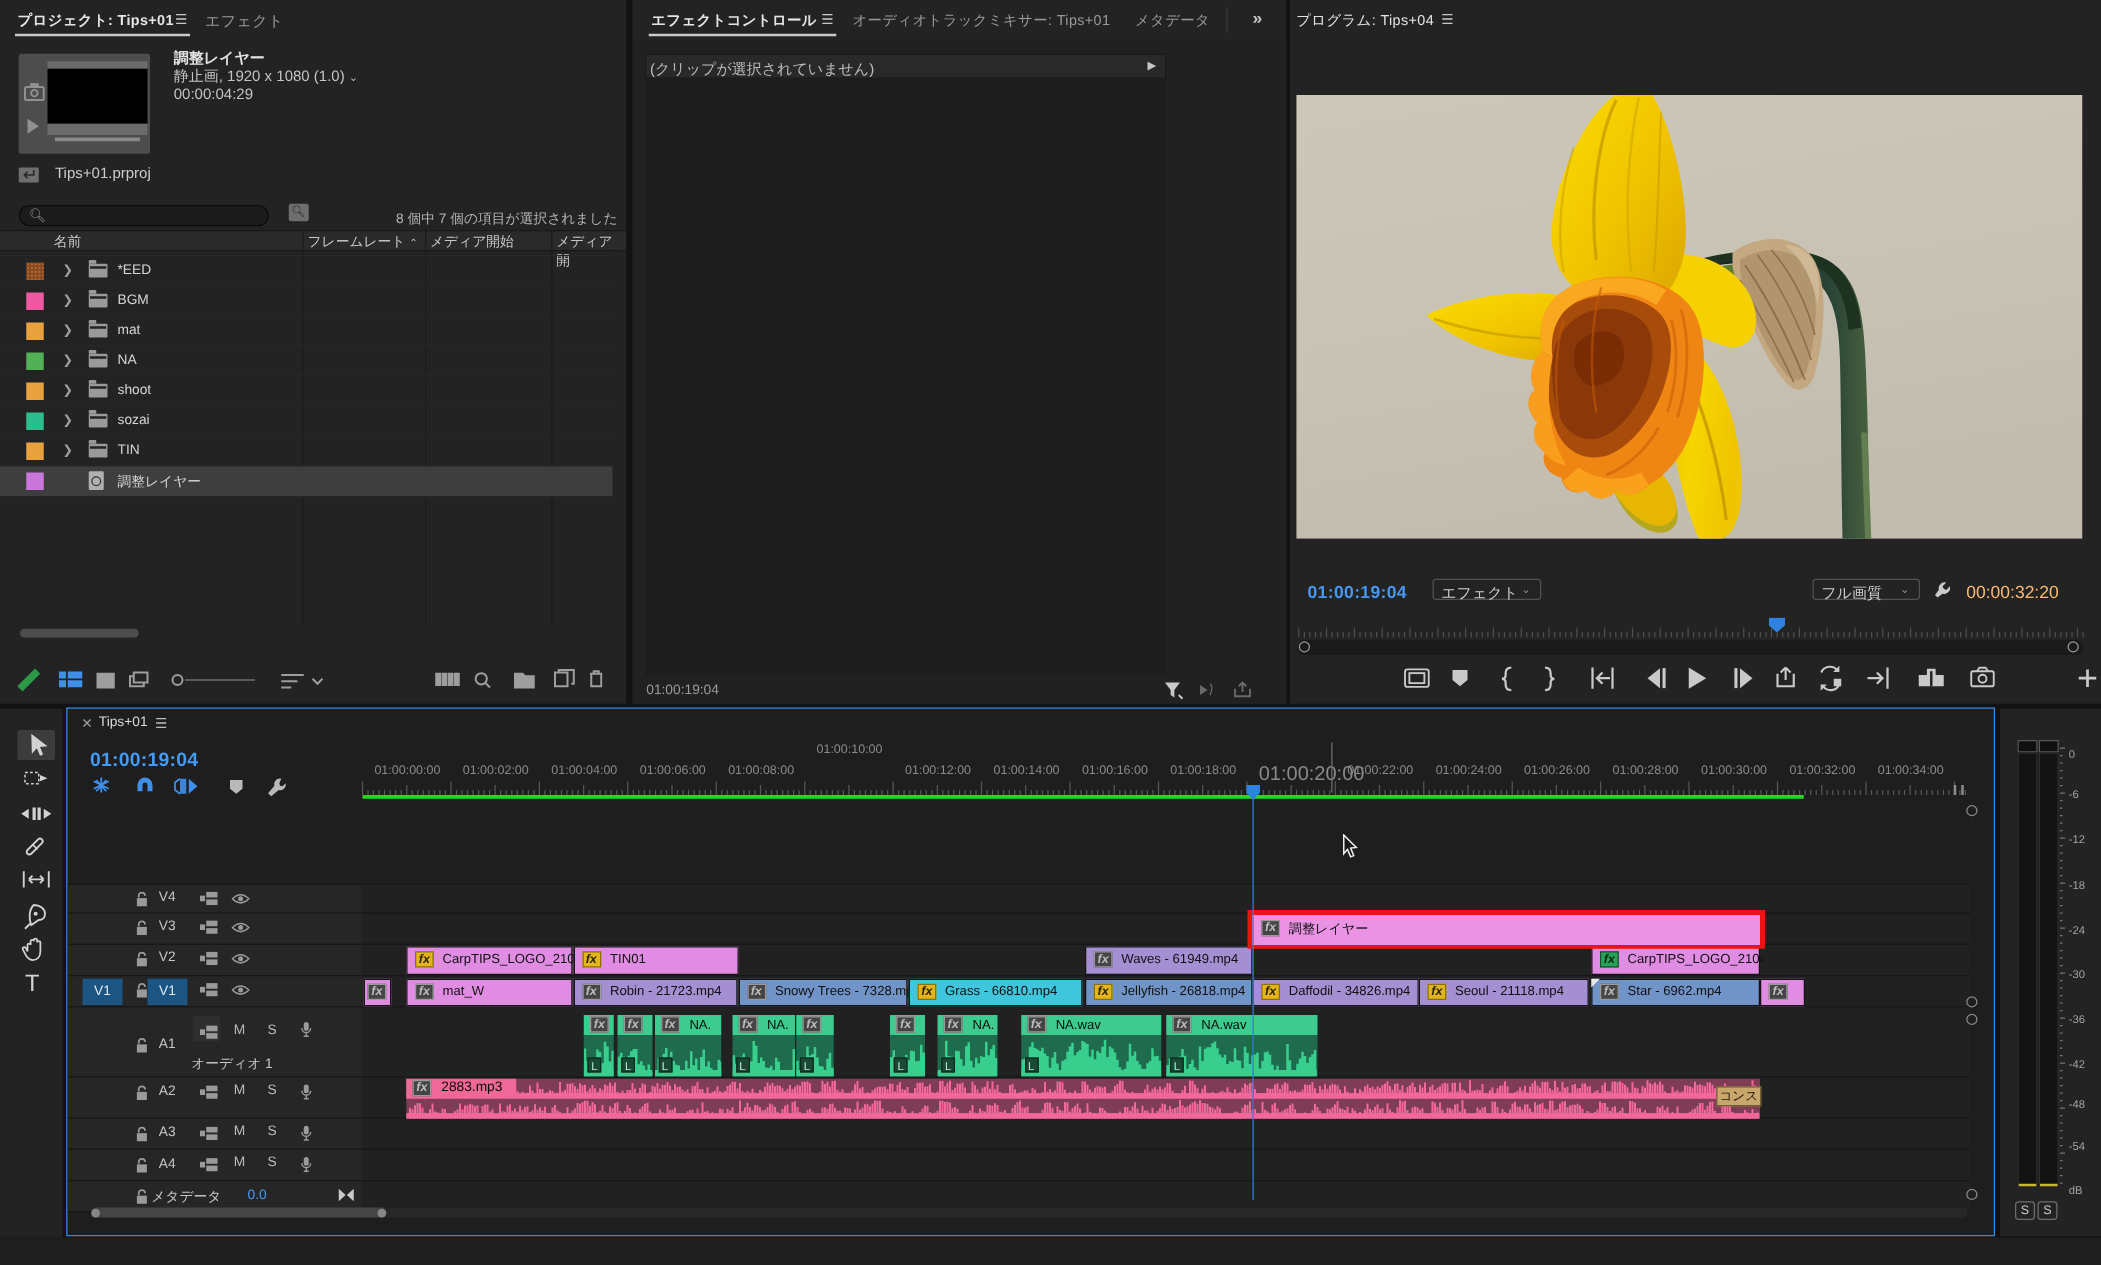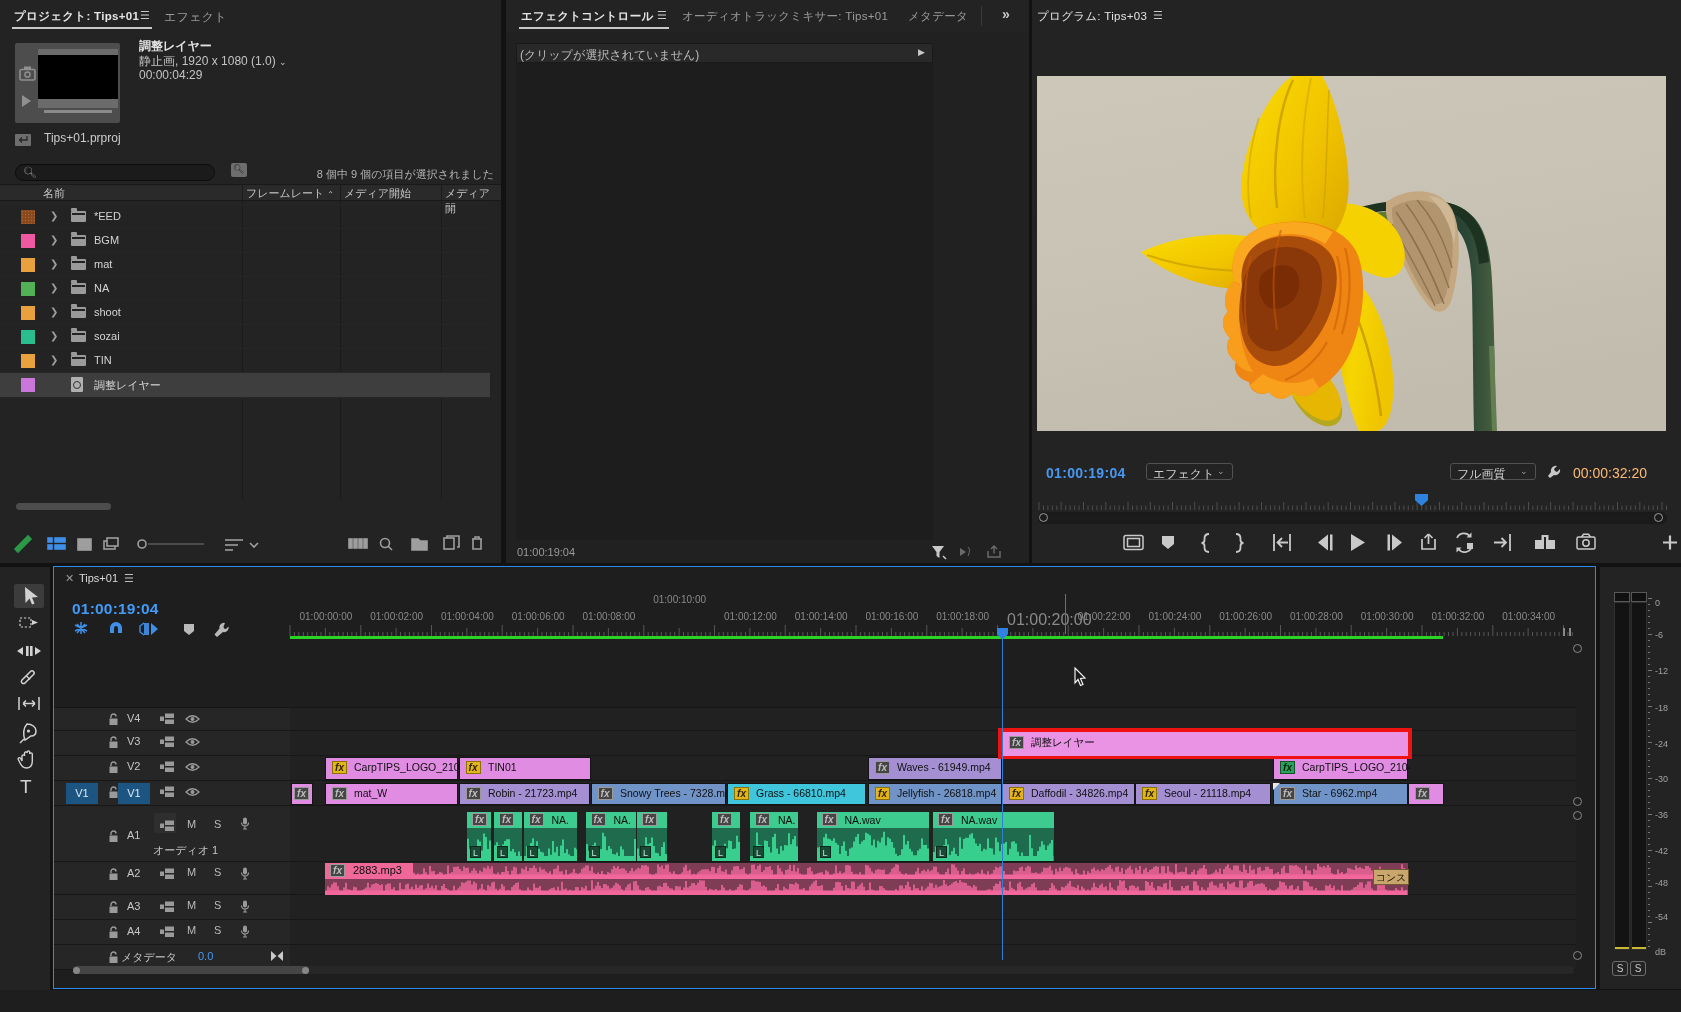--- a/index.html
+++ b/index.html
@@ -38,21 +38,21 @@
   <div class="abs" style="left:15px;top:134px;width:16px;height:12px;background:#6e6e6e;border-radius:1px"></div>
   <svg class="abs" style="left:17px;top:136px" width="12" height="8" viewBox="0 0 12 8">
         <path d="M10 0 v4 h-7 m2-2.5 l-2.5 2.5 2.5 2.5" stroke="#282828" fill="none" stroke-width="1.3"></path>
       </svg>
   <div class="abs" style="left:44px;top:131px;color:#cccccc;font-size:12px">Tips+01.prproj</div>
 
   <div class="abs" style="left:15px;top:164px;width:200px;height:17px;background:#1b1b1b;border:1px solid #0c0c0c;border-radius:9px"></div>
   <div class="abs" style="left:23px;top:166px;color:#8e8e8e;font-size:11px">🔍︎</div>
   <div class="abs" style="left:231px;top:163px;width:16px;height:14px;background:#6e6e6e;border-radius:2px"></div>
   <div class="abs" style="left:233px;top:164px;color:#262626;font-size:9px">🔍︎</div>
-  <div class="abs" style="right:7px;top:167px;color:#b4b4b4;font-size:11px">8 個中 9 個の項目が選択されました</div>
+  <div class="abs" style="right:7px;top:167px;color:#b4b4b4;font-size:11px">8 個中 7 個の項目が選択されました</div>
 
   <div class="abs" style="left:0;top:184px;width:501px;height:17px;background:#2a2a2a;border-top:1px solid #191919;border-bottom:1px solid #191919"></div>
   <div class="abs" style="left:43px;top:186px;color:#c8c8c8;font-size:11px">名前</div>
   <div class="abs" style="left:246px;top:186px;color:#c8c8c8;font-size:11px">フレームレート <span style="font-size:8px">⌃</span></div>
   <div class="abs" style="left:344px;top:186px;color:#c8c8c8;font-size:11px">メディア開始</div>
   <div class="abs" style="left:445px;top:186px;color:#c8c8c8;font-size:11px">メディア開</div>
   <div class="abs" style="left:242px;top:184px;width:1px;height:316px;background:#1b1b1b"></div>
   <div class="abs" style="left:340px;top:184px;width:1px;height:316px;background:#1b1b1b"></div>
   <div class="abs" style="left:441px;top:184px;width:1px;height:316px;background:#1b1b1b"></div>
 
@@ -202,21 +202,21 @@
           <path d="M30 5 l6 4 -6 4 z"></path>
           <path d="M38 4 q3 2 0 9" stroke="#6a6a6a" fill="none"></path>
         </g>
     <g stroke="#6a6a6a" fill="none" stroke-width="1.5">
           <path d="M58 8 v6 h12 v-6 M61 6 l3-3 3 3 M64 3.5 v7"></path>
         </g>
   </svg>
 </div>
 
 <div class="panel" id="prog" style="left:1032px;top:0;width:649px;height:563px">
-  <div class="abs tab on" style="left:5px;top:9px;font-size:11.5px">プログラム: Tips+03</div>
+  <div class="abs tab on" style="left:5px;top:9px;font-size:11.5px">プログラム: Tips+04</div>
   <div class="abs" style="left:121px;top:9px;color:#c8c8c8;font-size:11px">☰</div>
 
   <svg class="abs" style="left:5px;top:76px" width="629" height="355" viewBox="0 0 629 355">
     <defs>
       <linearGradient id="vbg" x1="0" y1="0" x2="0.3" y2="1">
         <stop offset="0" stop-color="#cdc7b9"></stop>
             <stop offset="0.6" stop-color="#c8c2b4"></stop>
             <stop offset="1" stop-color="#c2bcae"></stop>
       </linearGradient>
       <linearGradient id="pet1" x1="0" y1="0" x2="1" y2="1">

